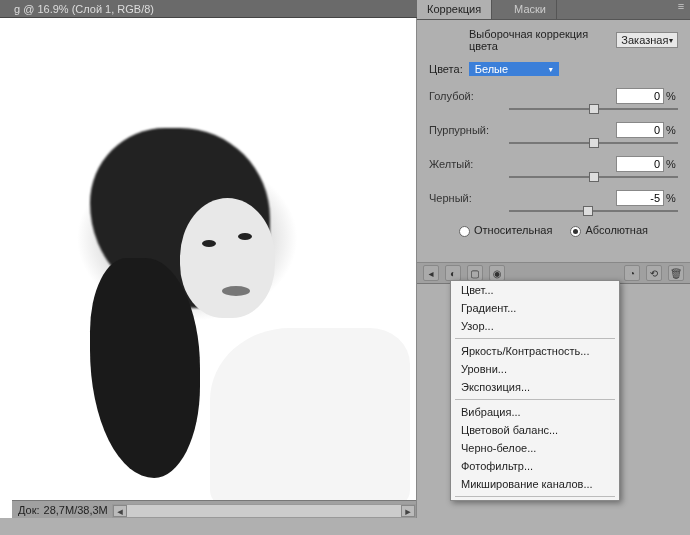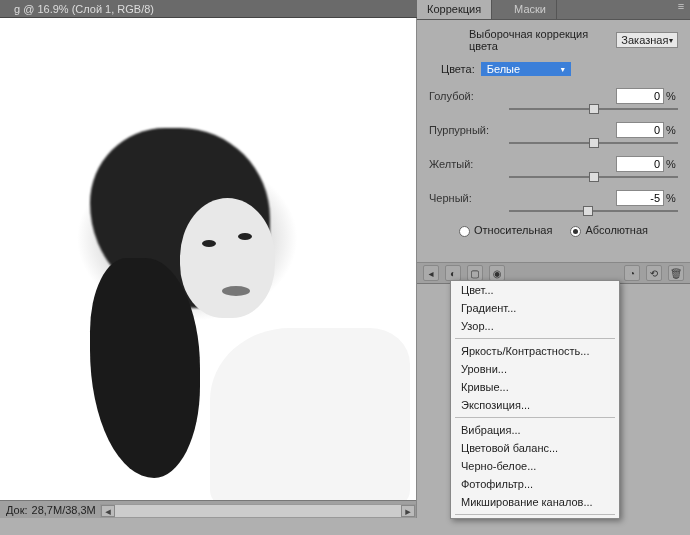--- a/index.html
+++ b/index.html
@@ -7,34 +7,34 @@
   .titlebar { background: #6a6a6a; color: #ddd; height: 18px; line-height: 18px; padding-left: 14px; border-bottom: 1px solid #444; }
   .canvas-area { position: absolute; left: 0; top: 18px; width: 417px; height: 500px; background: #fff; border-right: 1px solid #888; }
   .canvas-image { width: 100%; height: 490px; background: radial-gradient(ellipse 200px 150px at 45% 45%, #888 0%, #fff 55%, #fff 100%); position: relative; overflow: hidden; }
   .hair { position:absolute; left:90px; top:110px; width:180px; height:180px; background:#222; border-radius:50% 60% 40% 70%; filter:blur(1px); }
   .face { position:absolute; left:180px; top:180px; width:95px; height:120px; background:#e8e8e8; border-radius:50% 50% 45% 45%; }
   .eye1 { position:absolute; left:202px; top:222px; width:14px; height:7px; background:#222; border-radius:50%; }
   .eye2 { position:absolute; left:238px; top:215px; width:14px; height:7px; background:#222; border-radius:50%; }
   .lips { position:absolute; left:222px; top:268px; width:28px; height:10px; background:#777; border-radius:50%; }
   .hair2 { position:absolute; left:90px; top:240px; width:110px; height:220px; background:#1a1a1a; border-radius:40% 60% 50% 70%; }
   .body { position:absolute; left:210px; top:310px; width:200px; height:180px; background:#f5f5f5; border-radius:40% 20% 10% 10%; }
-  .status-bar { position: absolute; bottom: 0; left: 0; right: 0; height: 18px; background: #a0a0a0; border-top: 1px solid #777; display: flex; align-items: center; padding: 0 6px; color: #222; }
+  .status-bar { position: absolute; bottom: 0; left: 12px; right: 0; height: 18px; background: #a0a0a0; border-top: 1px solid #777; display: flex; align-items: center; padding: 0 6px; color: #222; }
   .status-bar .sep { margin: 0 6px; color:#666;}
   .scrollbar-h { height: 14px; position:absolute; bottom:0; left:100px; right:0; background:#ccc; border:1px solid #999;}
   .scrollbar-arrow { width:14px; height:12px; background:#bbb; display:inline-block; border:1px solid #888; text-align:center; line-height:10px; color:#444; }
   .panel-right { position: absolute; left: 417px; top: 0; right: 0; bottom: 0; background: #b0b0b0; }
   .panel-tabs { height: 20px; background: #6e6e6e; display: flex; border-bottom:1px solid #555;gap:12px;}
   .tab { padding: 3px 10px; color: #ccc; border-right: 1px solid #555; cursor:pointer;}
   .tab.active { background: #b0b0b0; color: #222; }
   .tab-menu { margin-left:auto; width:18px; text-align:center; color:#ccc;}
   .panel-body { padding: 8px 12px; color: #222; }
   .panel-row { display: flex; align-items: center; margin-bottom: 4px; padding-left: 40px; }
   .panel-title { font-weight: normal; margin-right:8px;}
   .preset-select { background:#e8e8e8; border:1px solid #888; padding:1px 4px; width:66px; display:flex; justify-content:space-between; align-items:center;}
-  .colors-row { display:flex; align-items:center; margin:10px 0 12px 12px;}
+  .colors-row { display:flex; align-items:center; margin:10px 0 12px 0;}
   .colors-label { margin-right:6px;}
   .colors-select { background:#3b7fd9; color:#fff; padding:1px 6px; width:90px; display:flex; justify-content:space-between; align-items:center;}
   .chev { font-size:8px;}
   .slider-row { display:flex; align-items:center; margin-bottom:2px;}
   .slider-label { width:80px; color:#333;}
   .slider-input { width:48px; background:#fff; border:1px solid #888; text-align:right; padding:1px 3px; margin-left:auto;}
   .slider-pct { width:14px; text-align:center;}
   .slider-track { height:2px; background:#777; margin:4px 0 12px 80px; position:relative;}
   .slider-thumb { position:absolute; top:-4px; width:10px; height:10px; background:#ddd; border:1px solid #666; transform:translateX(-50%);}
   .method-row { display:flex; justify-content:center; gap:18px; margin-top:10px;}
@@ -153,21 +153,20 @@
 
 </div>
 
 <div class="context-menu">
   <div class="mi">Цвет...</div>
   <div class="mi">Градиент...</div>
   <div class="mi">Узор...</div>
   <div class="divider"></div>
   <div class="mi">Яркость/Контрастность...</div>
   <div class="mi">Уровни...</div>
-  <div class="mi">Кривые...</div>
   <div class="mi">Экспозиция...</div>
   <div class="divider"></div>
   <div class="mi">Вибрация...</div>
   <div class="mi">Цветовой баланс...</div>
   <div class="mi">Черно-белое...</div>
   <div class="mi">Фотофильтр...</div>
   <div class="mi">Микширование каналов...</div>
   <div class="divider"></div>
 
 </div>

